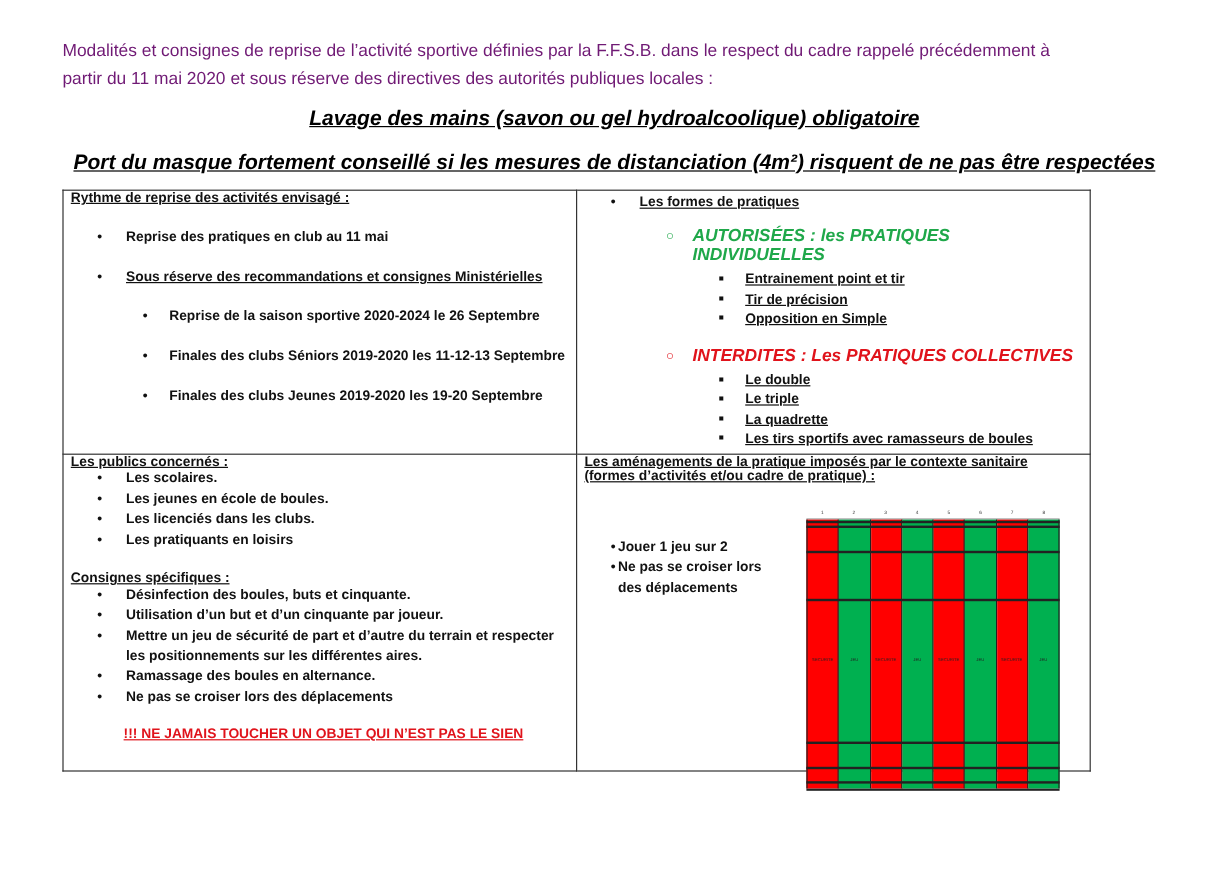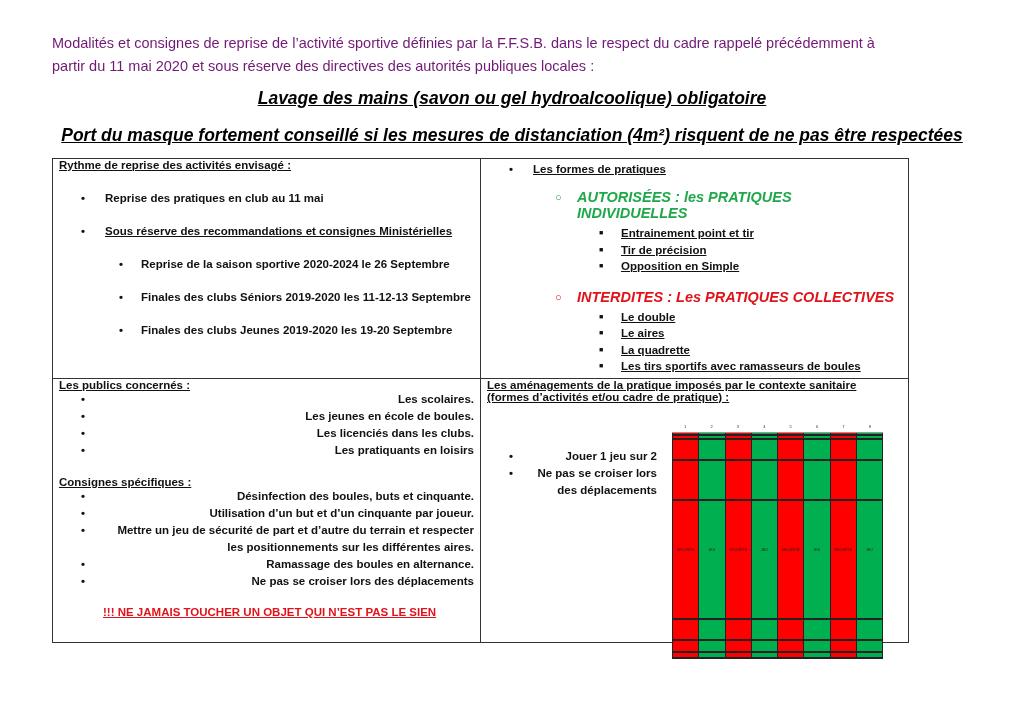--- a/index.html
+++ b/index.html
@@ -12,21 +12,21 @@
   table.grid { position:absolute; left:52px; top:158px; width:857px; border-collapse:collapse; }
   table.grid td { border:1.5px solid #333; vertical-align:top; padding:0 6px; font-size:11.5px; font-weight:bold; }
   .c-left { width:415px; }
   .r1 { height:220px; } .r2 { height:264px; }
   .ul { text-decoration:underline; }
   ul { margin:0; padding:0; list-style:none; }
   .b1 li { position:relative; padding-left:46px; margin-top:21px; }
   .b1 li::before { content:"•"; position:absolute; left:22px; }
   .b2 li { position:relative; padding-left:82px; margin-top:21px; }
   .b2 li::before { content:"•"; position:absolute; left:60px; }
-  .b3 li { position:relative; padding-left:46px; line-height:17px;text-align:right; }
+  .b3 li { position:relative; padding-left:46px; line-height:17px; }
   .b3 li::before { content:"•"; position:absolute; left:22px; }
   .sq li { position:relative; padding-left:134px; line-height:16.5px;text-decoration:underline; }
   .sq li::before { content:"■"; position:absolute; left:112px; font-size:7px; }
   .cat { font-style:italic; font-size:14.5px; font-weight:bold; position:relative; padding-left:90px; margin-top:14px; margin-bottom:4px; }
   .cat .circ { position:absolute; left:68px; top:2px; font-size:11px; font-style:normal; font-weight:normal; }
   .green { color:#1fa84a; } .red { color:#e0131b; }
   .warn { color:#e0131b; text-decoration:underline; margin-top:16px; padding-left:44px; }
   .court { position:absolute; left:672px; top:424px; width:211px; height:233px; }
   .court-nums { display:flex; height:8px; border-bottom:1px solid #999; }
   .court-nums span { flex:1; font-size:4px; text-align:center; color:#333; font-weight:normal; }
@@ -73,21 +73,21 @@
         <li>Entrainement point et tir</li>
         <li>Tir de précision</li>
         <li>Opposition en Simple</li>
       </ul>
       <div class="cat red">
         <span class="circ">○</span>
         <span>INTERDITES : Les PRATIQUES COLLECTIVES</span>
       </div>
       <ul class="sq">
         <li>Le double</li>
-        <li>Le aires</li>
+        <li>Le triple</li>
         <li>La quadrette</li>
         <li>Les tirs sportifs avec ramasseurs de boules</li>
       </ul>
     </td>
   </tr>
   <tr class="r2">
     <td class="c-left">
       <div class="ul">Les publics concernés :</div>
       <ul class="b3">
         <li>Les scolaires.</li>

